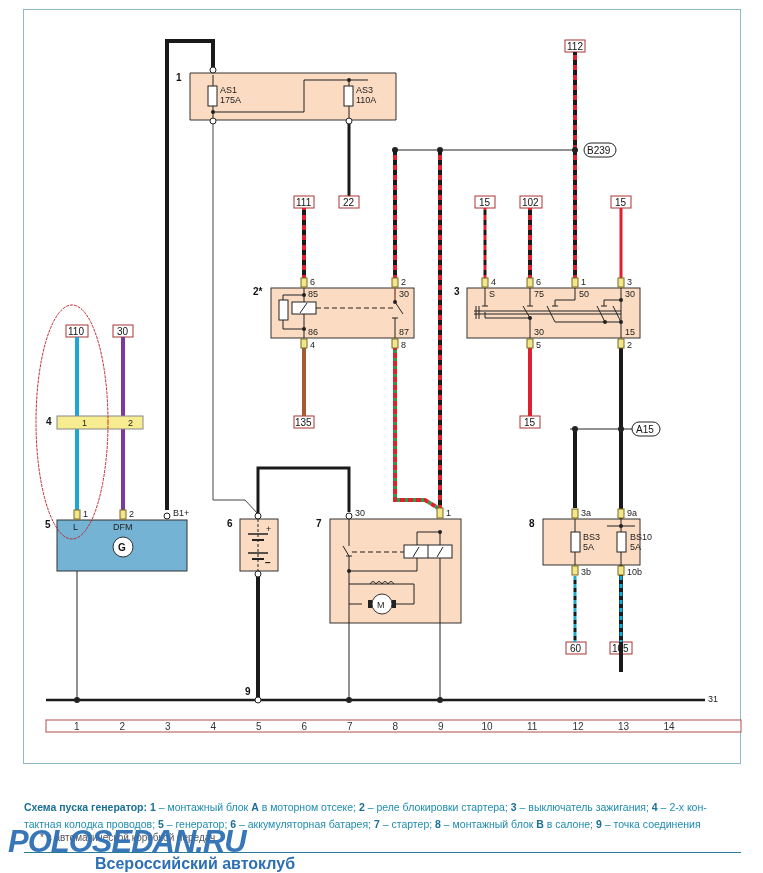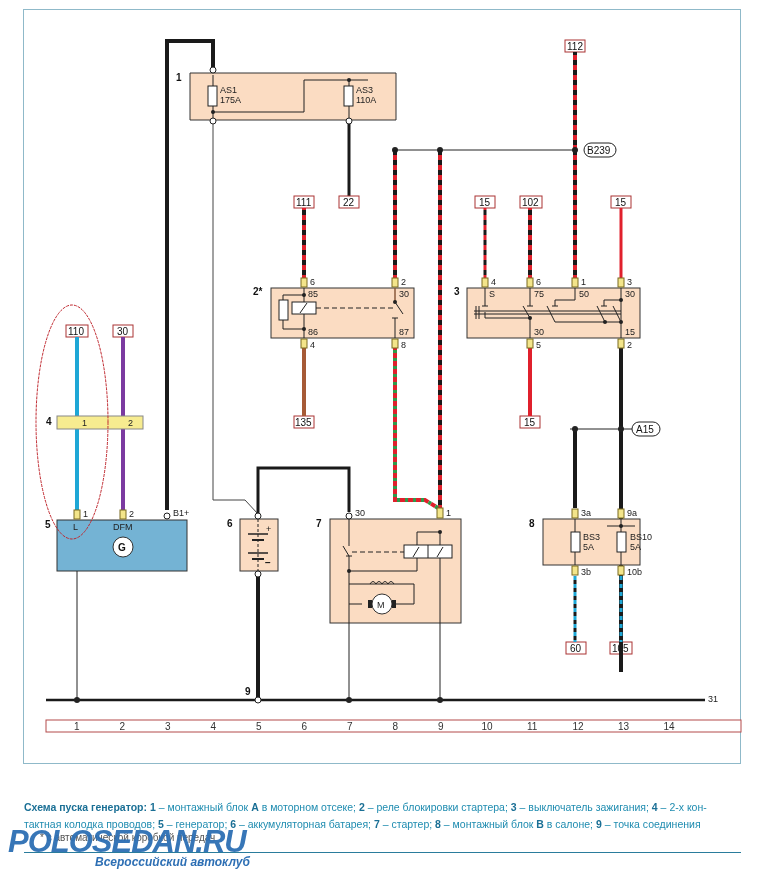--- a/index.html
+++ b/index.html
@@ -8,21 +8,21 @@
   svg#diagram { position:absolute; left:0; top:0; }
   .lbl { font-family:"Liberation Sans", sans-serif; font-size:9px; fill:#222; }
   .lbl-b { font-family:"Liberation Sans", sans-serif; font-size:10px; font-weight:bold; fill:#111; }
   .tag { font-family:"Liberation Sans", sans-serif; font-size:10px; fill:#111; }
   .col { font-family:"Liberation Sans", sans-serif; font-size:10px; fill:#333; }
   #caption { position:absolute; left:24px; top:799px; width:716px; font-size:10.5px; line-height:17px; color:#1f8cb0; }
   #caption b { color:#1a6f95; }
   #caption-line { position:absolute; left:24px; top:852px; width:717px; height:1px; background:#2a7c9c; }
   #footnote { position:absolute; left:24px; top:832px; font-size:10px; color:#555;margin-left:16px; }
   #logo { position:absolute; left:8px; top:824px; font-size:31px; font-weight:bold; font-style:italic; color:#2d6fb4; letter-spacing:-1px; opacity:0.95; }
-  #logo-sub { position:absolute; left:95px; top:855px; font-size:12px; font-weight:bold; font-style:italic; color:#2d6fb4; }
+  #logo-sub { position:absolute; left:95px; top:855px; font-size:16px; font-weight:bold; color:#2d6fb4; }
 </style>
 </head>
 <body>
 
 <div id="frame"></div>
 
 <svg id="diagram" width="763" height="790" xmlns="http://www.w3.org/2000/svg">
   <defs>
     <pattern id="rb" width="4" height="10" patternUnits="userSpaceOnUse">
         <rect width="4" height="10" fill="#e0202c"></rect>

